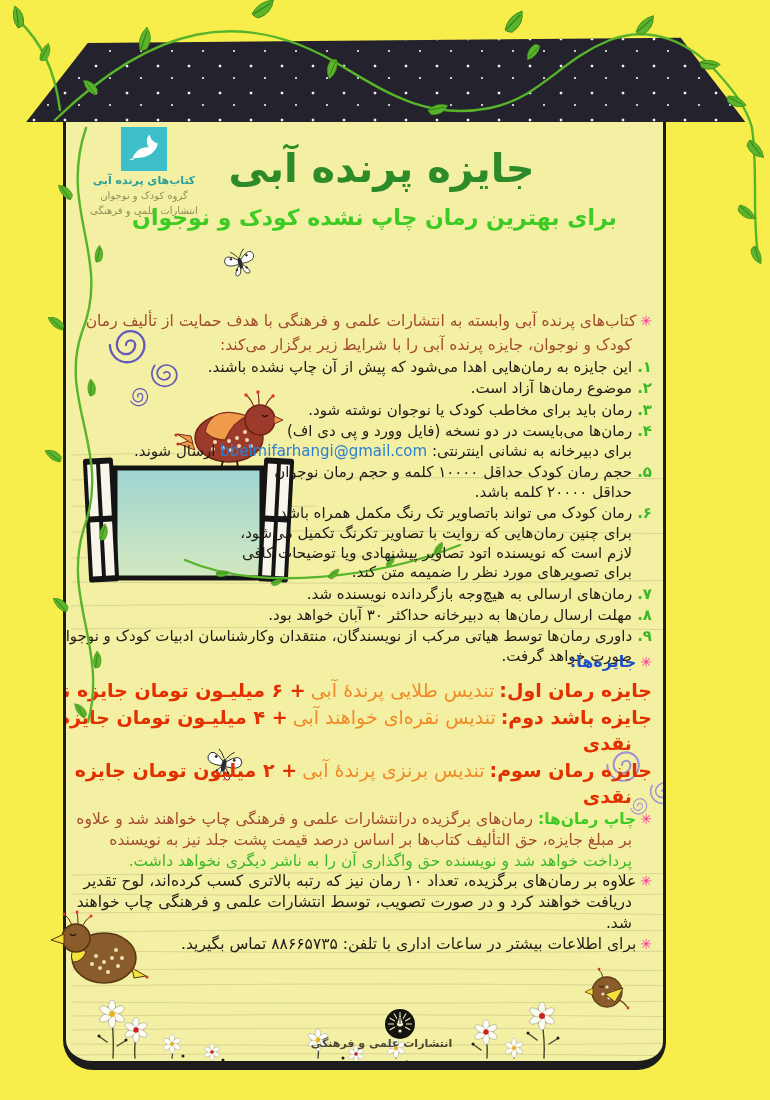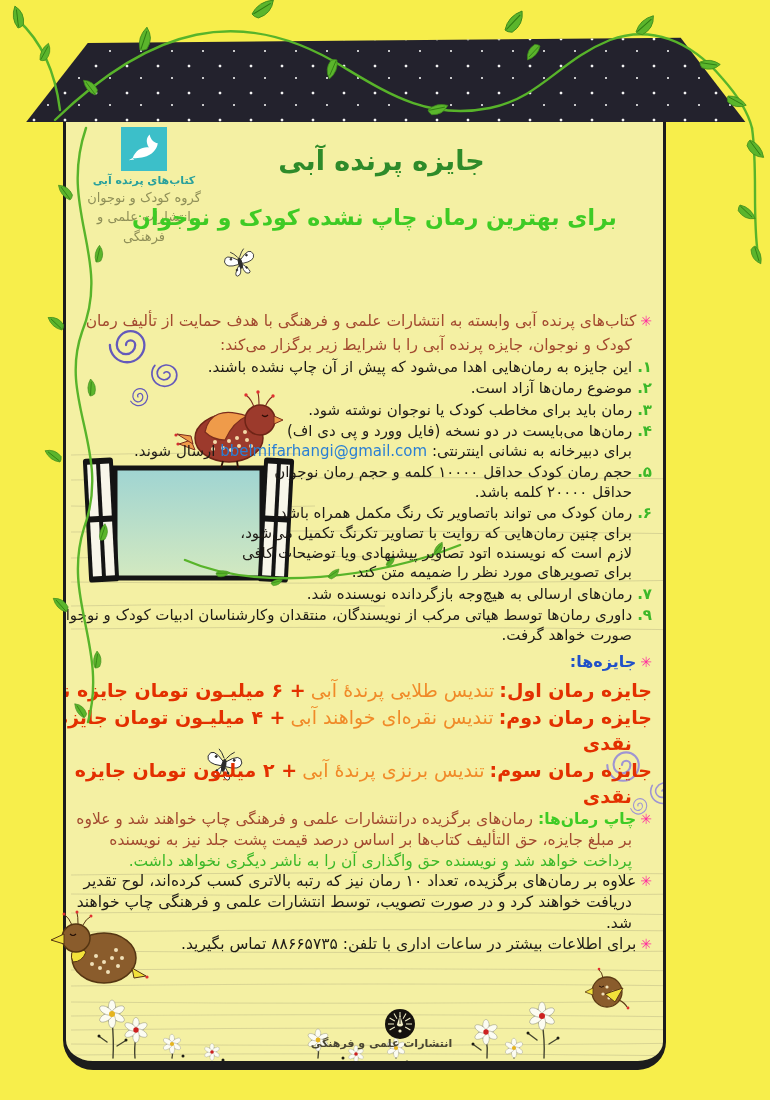--- a/index.html
+++ b/index.html
@@ -18,23 +18,23 @@
                      radial-gradient(circle at 17px 15px,rgba(255,255,255,.75) 1px,transparent 1.5px);
     background-size:31px 27px;
     clip-path:polygon(11.4% 8%,88.4% 2%,96.8% 100%,3.4% 100%);}
   .top-deco{position:absolute;left:0;top:0;width:770px;height:1100px;z-index:4;pointer-events:none;}
   
   .tb{position:absolute;z-index:2;}
   .logo-block{left:16px;top:12px;width:124px;text-align:center;direction:rtl;}
   .logo-mark{width:46px;height:44px;margin:0 auto 3px;background:var(--teal,#3cbfc9);
     display:flex;align-items:center;justify-content:center;}
   .logo-title{font-size:11px;font-weight:bold;color:var(--teal-dark,#28a09c);line-height:1.25;}
-  .logo-sub{font-size:13px;color:#8f8f58;line-height:1.5;}
+  .logo-sub{font-size:10px;color:#8f8f58;line-height:1.5;}
   .title{left:0;right:0;top:30px;text-align:center;padding-left:34px;
-    font-size:27px;font-weight:bold;color:var(--green-dark,#2e8b2a);}
+    font-size:40px;font-weight:bold;color:var(--green-dark,#2e8b2a);}
   .subtitle{left:0;right:0;top:90px;text-align:center;padding-left:20px;
     font-size:22px;font-weight:bold;color:var(--green-bright,#3ecb25);}
   .sec{right:11px;width:612px;text-align:right;padding-right:20px;text-indent:-20px;}
   .bullet{color:var(--pink,#ff2f9e);font-size:14px;font-weight:bold;margin-left:4px;}
   .pre{white-space:pre-line;}
   .intro{top:178px;font-size:15.5px;line-height:1.6;color:var(--maroon,#a34a30);}
   .rules{top:243px;}
   .rule{margin:0 0 1.5px;font-size:15px;line-height:1.32;color:var(--ink,#1f1b16);}
   .rule .num{color:var(--green-num,#3cb829);font-weight:bold;margin-left:5px;}
   .email{color:var(--email-blue,#2a7fd4);direction:ltr;unicode-bidi:embed;}
@@ -314,29 +314,30 @@
         <p class="rule"><span class="num">۳.</span><span class="pre">رمان باید برای مخاطب کودک یا نوجوان نوشته شود.</span></p>
         <p class="rule"><span class="num">۴.</span><span class="pre">رمان‌ها می‌بایست در دو نسخه (فایل وورد و پی دی اف)
 برای دبیرخانه به نشانی اینترنتی: <span class="email">bbelmifarhangi@gmail.com</span> ارسال شوند.</span></p>
         <p class="rule"><span class="num">۵.</span><span class="pre">حجم رمان کودک حداقل ۱۰۰۰۰ کلمه و حجم رمان نوجوان
 حداقل ۲۰۰۰۰ کلمه باشد.</span></p>
         <p class="rule"><span class="num">۶.</span><span class="pre">رمان کودک می تواند باتصاویر تک رنگ مکمل همراه باشد.
 برای چنین رمان‌هایی که روایت با تصاویر تکرنگ تکمیل می‌شود،
 لازم است که نویسنده اتود تصاویر پیشنهادی ویا توضیحات کافی
 برای تصویرهای مورد نظر را ضمیمه متن کند.</span></p>
         <p class="rule"><span class="num">۷.</span><span class="pre">رمان‌های ارسالی به هیچ‌وجه بازگردانده نویسنده شد.</span></p>
+        <p class="rule"><span class="num">۸.</span><span class="pre">مهلت ارسال رمان‌ها به دبیرخانه حداکثر ۳۰ آبان خواهد بود.</span></p>
         <p class="rule"><span class="num">۹.</span><span class="pre">داوری رمان‌ها توسط هیاتی مرکب از نویسندگان، منتقدان وکارشناسان ادبیات کودک و نوجوان
 صورت خواهد گرفت.</span></p>
       </div>
 
     <div class="tb sec prizes">
       <p class="prizes-heading"><span class="bullet">✳</span><span>جایزه‌ها:</span></p>
       <div id="prize-rows">
           <p class="prize"><span>جایزه رمان اول:</span><span class="pstatue">تندیس طلایی پرندۀ آبی</span><span>+ ۶ میلیـون تومان جایزه نقدی</span></p>
-          <p class="prize"><span>جایزه رمان دوم:</span><span class="pstatue">تندیس نقره‌ای خواهند آبی</span><span>+ ۴ میلیـون تومان جایزه نقدی</span></p>
+          <p class="prize"><span>جایزه باشد دوم:</span><span class="pstatue">تندیس نقره‌ای خواهند آبی</span><span>+ ۴ میلیـون تومان جایزه نقدی</span></p>
           <p class="prize"><span>جایزه رمان سوم:</span><span class="pstatue">تندیس برنزی پرندۀ آبی</span><span>+ ۲ میلیون تومان جایزه نقدی</span></p>
         </div>
     </div>
 
     <div class="tb sec bottom-text">
       <p><span class="bullet">✳</span><span class="publish-heading">چاپ رمان‌ها:</span><span class="publish-body pre"> رمان‌های برگزیده درانتشارات علمی و فرهنگی چاپ خواهند شد و علاوه
 بر مبلغ جایزه، حق التألیف کتاب‌ها بر اساس درصد قیمت پشت جلد نیز به نویسنده
 </span><span class="publish-green pre">پرداخت خواهد شد و نویسنده حق واگذاری آن را به ناشر دیگری نخواهد داشت.</span></p>
       <p><span class="bullet">✳</span><span class="pre">علاوه بر رمان‌های برگزیده، تعداد ۱۰ رمان نیز که رتبه بالاتری کسب کرده‌اند، لوح تقدیر
 دریافت خواهند کرد و در صورت تصویب، توسط انتشارات علمی و فرهنگی چاپ خواهند

